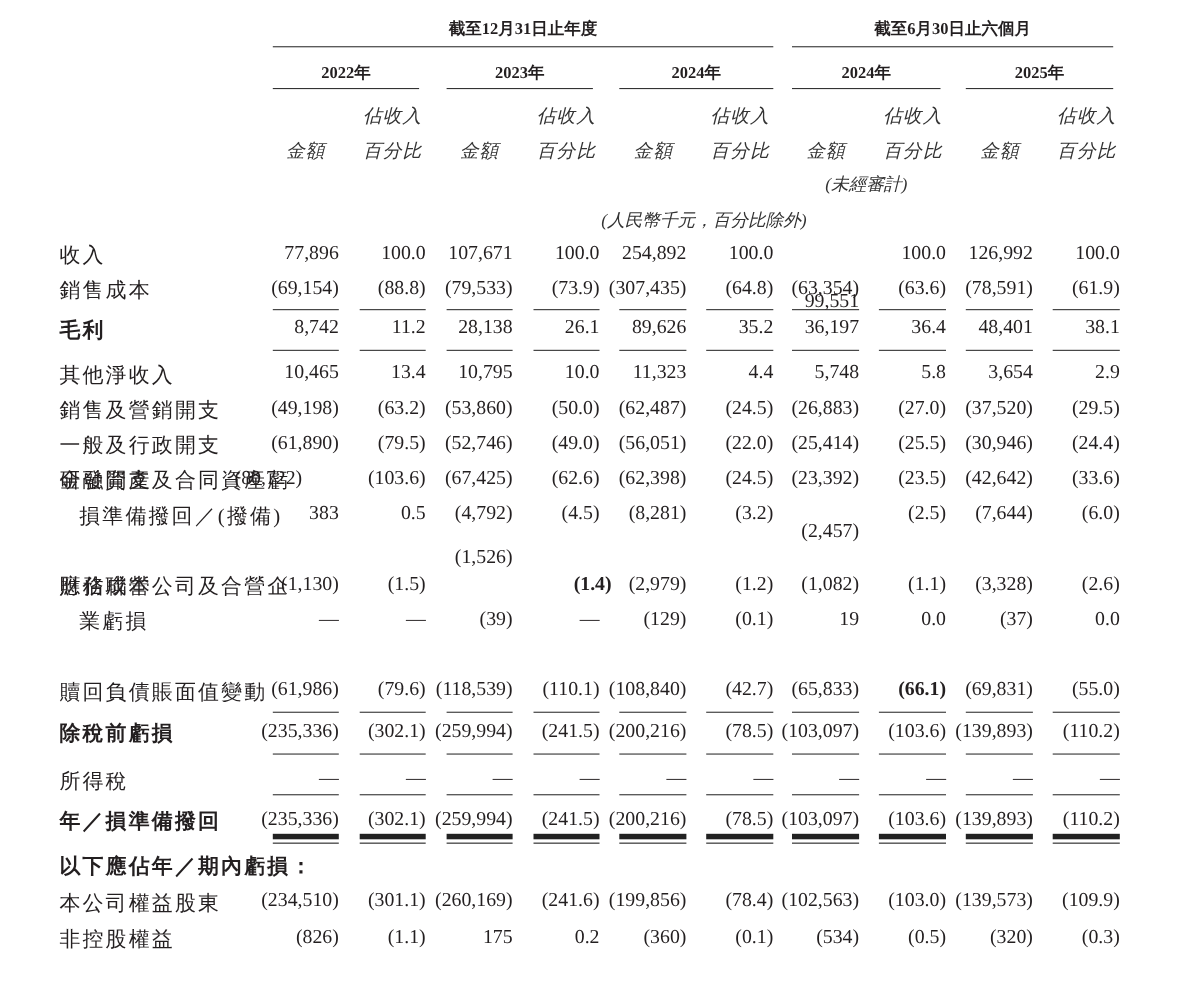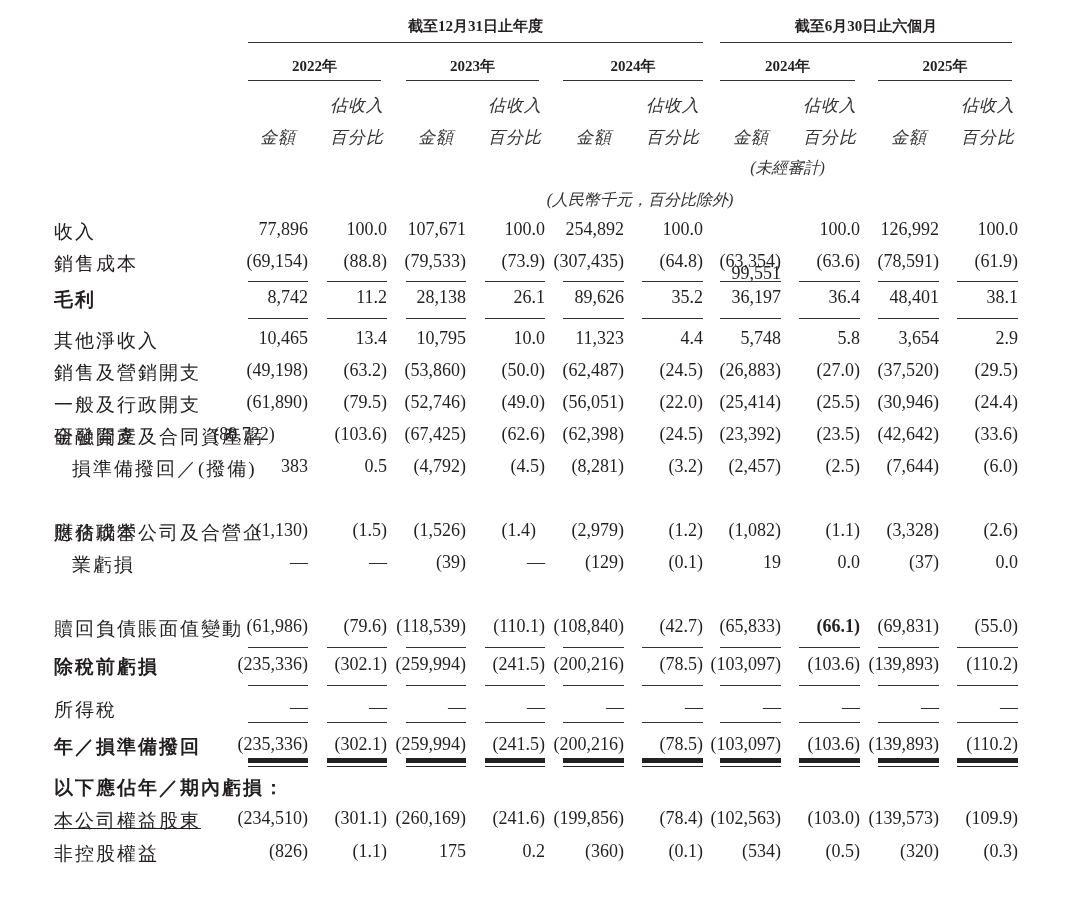--- a/index.html
+++ b/index.html
@@ -159,29 +159,29 @@
       <div class="abs cell" style="left: 839px; width: 100px; top: 424px;">(42,642)</div>
       <div class="abs cell" style="left: 918px; width: 100px; top: 424px;">(33.6)</div>
       <div class="abs label" style="top: 424px;">金融資產及合同資產虧</div>
       <div class="abs label" style="top: 456px; left: 72px;">損準備撥回／(撥備)</div>
       <div class="abs cell" style="left: 208px; width: 100px; top: 456px;">383</div>
       <div class="abs cell" style="left: 287px; width: 100px; top: 456px;">0.5</div>
       <div class="abs cell" style="left: 366px; width: 100px; top: 456px;">(4,792)</div>
       <div class="abs cell" style="left: 445px; width: 100px; top: 456px;">(4.5)</div>
       <div class="abs cell" style="left: 524px; width: 100px; top: 456px;">(8,281)</div>
       <div class="abs cell" style="left: 603px; width: 100px; top: 456px;">(3.2)</div>
-      <div class="abs cell" style="left: 681px; width: 100px; top: 456px;">(2,457)</div>
+      <div class="abs cell" style="left: 681px; width: 100px; top: 472px;">(2,457)</div>
       <div class="abs cell" style="left: 760px; width: 100px; top: 456px;">(2.5)</div>
       <div class="abs cell" style="left: 839px; width: 100px; top: 456px;">(7,644)</div>
       <div class="abs cell" style="left: 918px; width: 100px; top: 456px;">(6.0)</div>
       <div class="abs label" style="top: 520px;">財務成本</div>
       <div class="abs cell" style="left: 208px; width: 100px; top: 520px;">(1,130)</div>
       <div class="abs cell" style="left: 287px; width: 100px; top: 520px;">(1.5)</div>
-      <div class="abs cell" style="left: 366px; width: 100px; top: 520px;">(1,526)</div>
-      <div class="abs cell" style="left: 436px; width: 100px; top: 520px;">(1.4)</div>
+      <div class="abs cell" style="left: 366px; width: 100px; top: 496px;">(1,526)</div>
+      <div class="abs cell" style="left: 456px; width: 100px; top: 520px; font-weight: bold;">(1.4)</div>
       <div class="abs cell" style="left: 524px; width: 100px; top: 520px;">(2,979)</div>
       <div class="abs cell" style="left: 603px; width: 100px; top: 520px;">(1.2)</div>
       <div class="abs cell" style="left: 681px; width: 100px; top: 520px;">(1,082)</div>
       <div class="abs cell" style="left: 760px; width: 100px; top: 520px;">(1.1)</div>
       <div class="abs cell" style="left: 839px; width: 100px; top: 520px;">(3,328)</div>
       <div class="abs cell" style="left: 918px; width: 100px; top: 520px;">(2.6)</div>
       <div class="abs label" style="top: 520px;">應佔聯營公司及合營企</div>
       <div class="abs label" style="top: 552px; left: 72px;">業虧損</div>
       <div class="abs cell" style="left: 208px; width: 100px; top: 552px;">—</div>
       <div class="abs cell" style="left: 287px; width: 100px; top: 552px;">—</div>
@@ -281,21 +281,21 @@
       <div class="dbl-thin" style="left: 642px; width: 61px; top: 766px;"></div>
       <div class="dbl-thick" style="left: 720px; width: 61px; top: 758px;"></div>
       <div class="dbl-thin" style="left: 720px; width: 61px; top: 766px;"></div>
       <div class="dbl-thick" style="left: 799px; width: 61px; top: 758px;"></div>
       <div class="dbl-thin" style="left: 799px; width: 61px; top: 766px;"></div>
       <div class="dbl-thick" style="left: 878px; width: 61px; top: 758px;"></div>
       <div class="dbl-thin" style="left: 878px; width: 61px; top: 766px;"></div>
       <div class="dbl-thick" style="left: 957px; width: 61px; top: 758px;"></div>
       <div class="dbl-thin" style="left: 957px; width: 61px; top: 766px;"></div>
       <div class="abs label bold" style="top: 775px;">以下應佔年／期內虧損：</div>
-      <div class="abs label" style="top: 808px; text-decoration: underline;">本公司權益股東</div>
+      <div class="abs label" style="top: 808px;">本公司權益股東</div>
       <div class="abs cell" style="left: 208px; width: 100px; top: 808px;">(234,510)</div>
       <div class="abs cell" style="left: 287px; width: 100px; top: 808px;">(301.1)</div>
       <div class="abs cell" style="left: 366px; width: 100px; top: 808px;">(260,169)</div>
       <div class="abs cell" style="left: 445px; width: 100px; top: 808px;">(241.6)</div>
       <div class="abs cell" style="left: 524px; width: 100px; top: 808px;">(199,856)</div>
       <div class="abs cell" style="left: 603px; width: 100px; top: 808px;">(78.4)</div>
       <div class="abs cell" style="left: 681px; width: 100px; top: 808px;">(102,563)</div>
       <div class="abs cell" style="left: 760px; width: 100px; top: 808px;">(103.0)</div>
       <div class="abs cell" style="left: 839px; width: 100px; top: 808px;">(139,573)</div>
       <div class="abs cell" style="left: 918px; width: 100px; top: 808px;">(109.9)</div>

